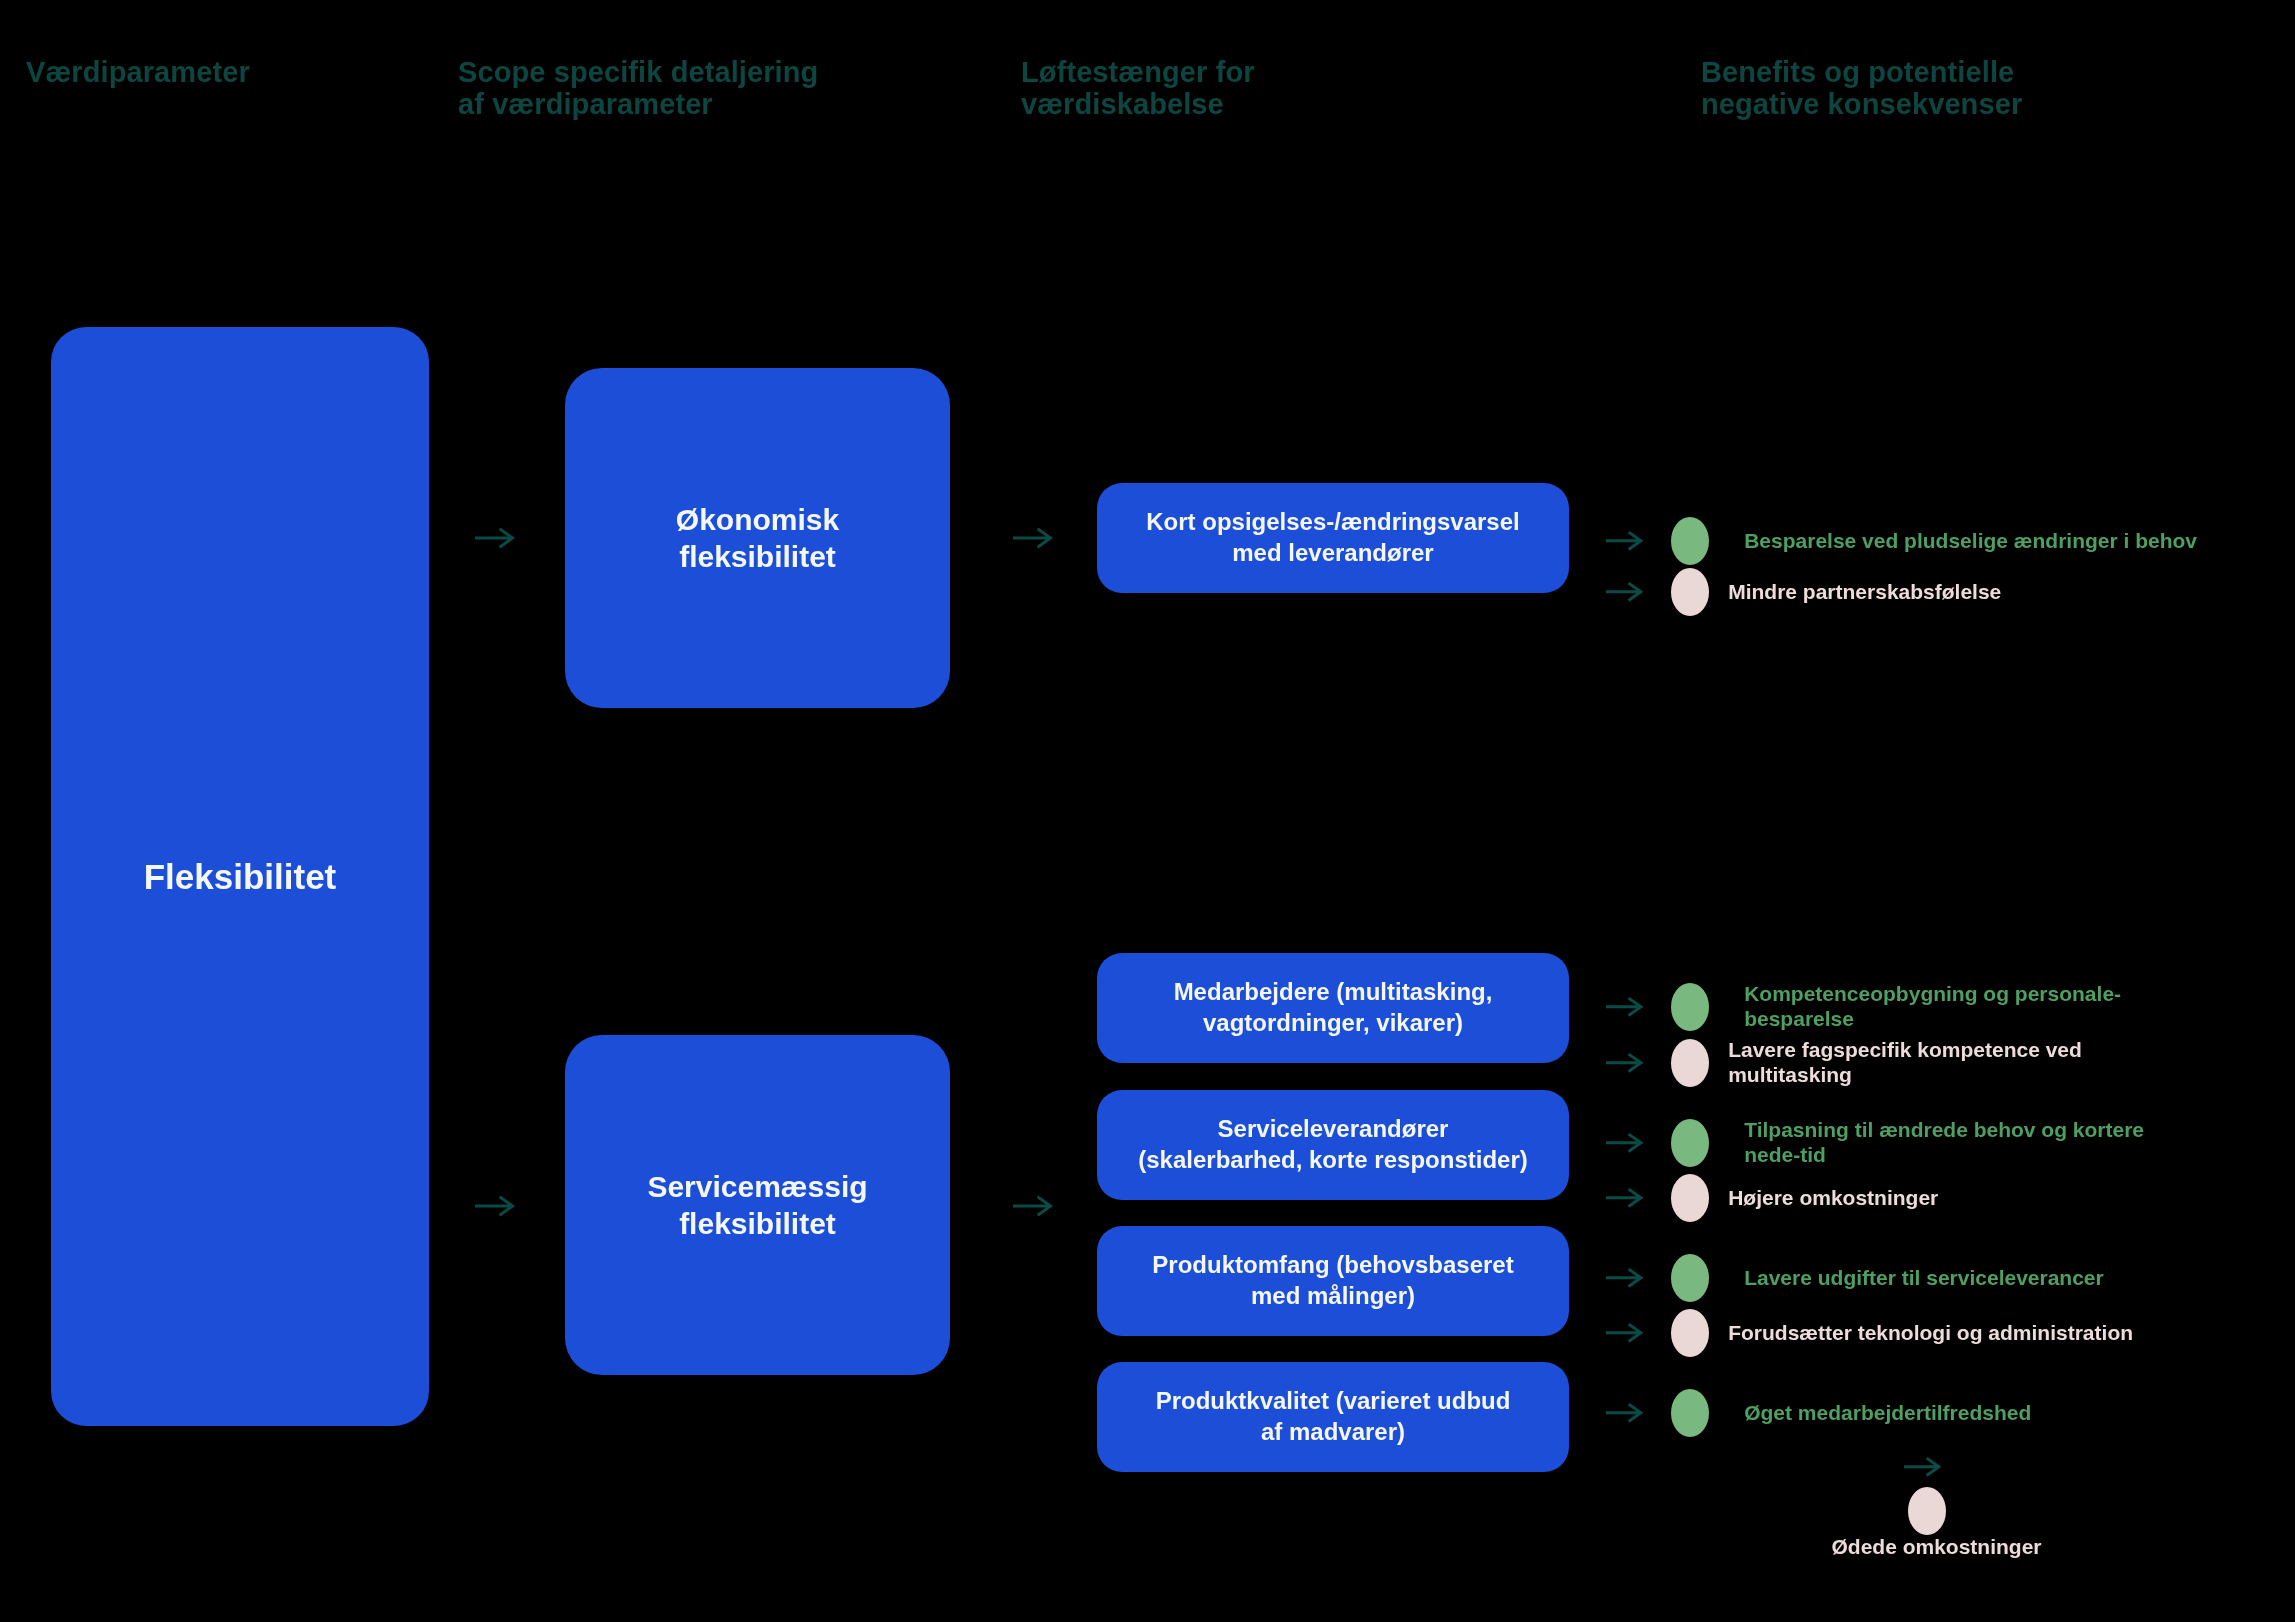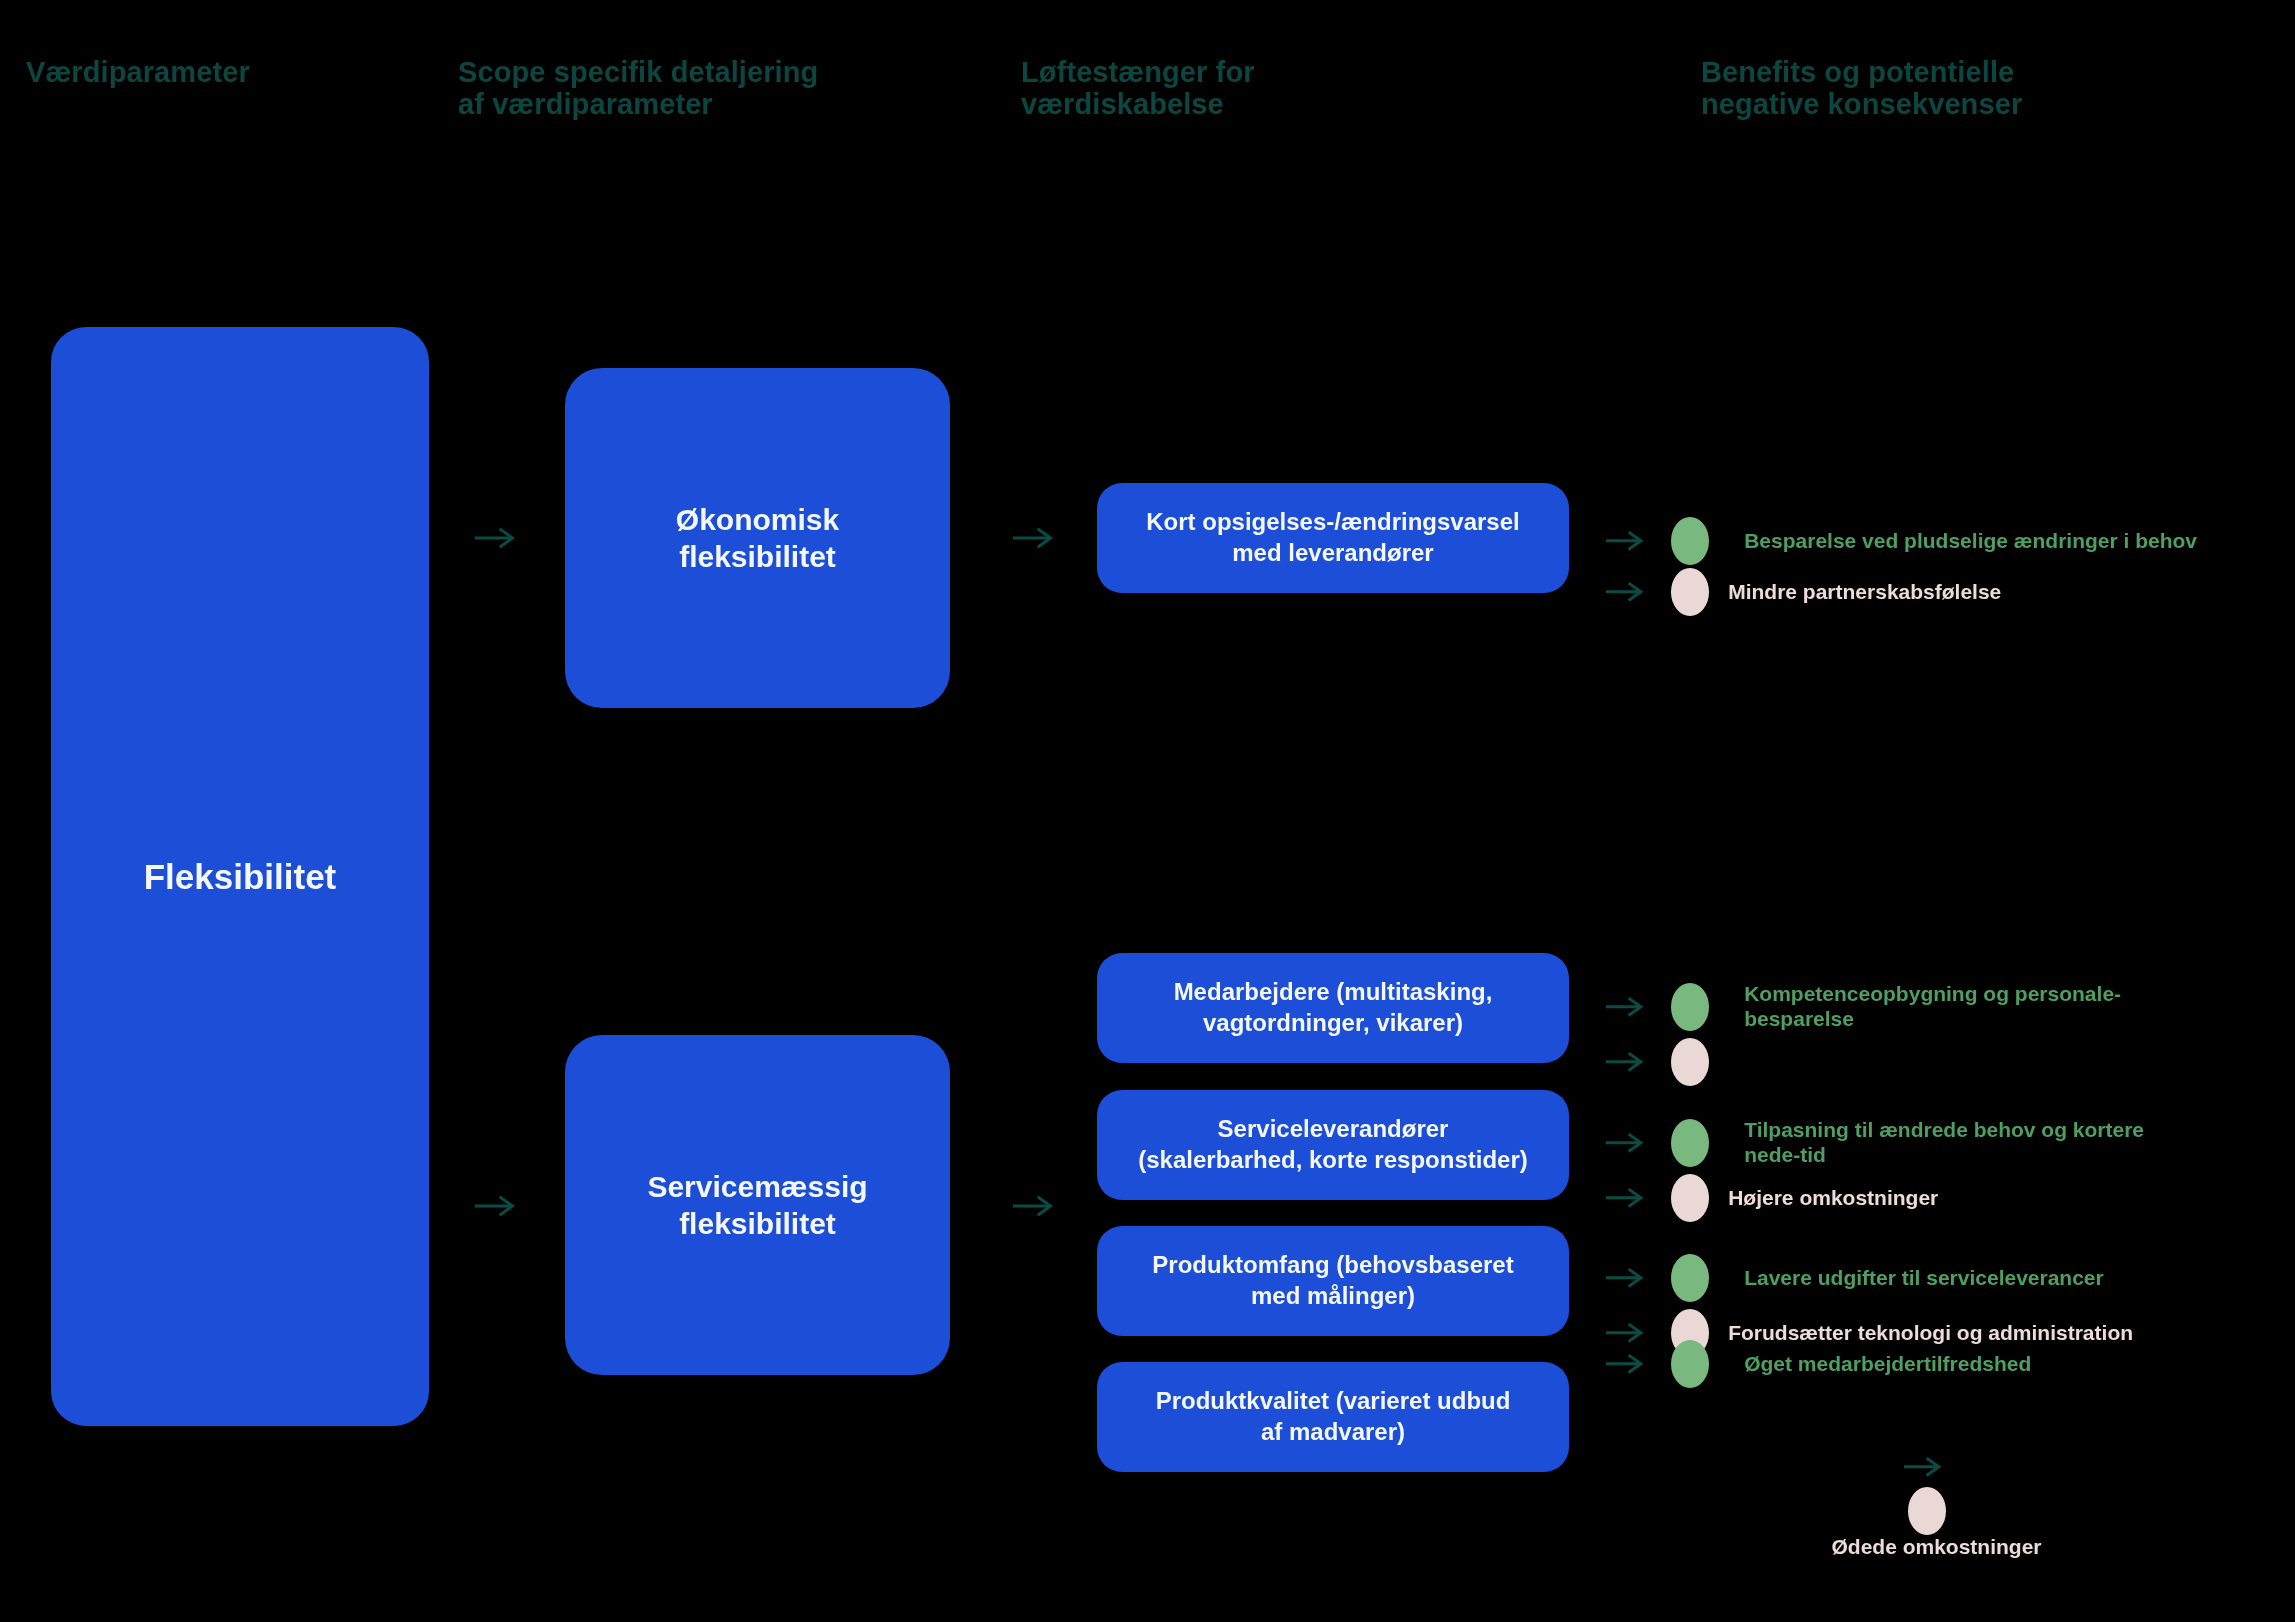--- a/index.html
+++ b/index.html
@@ -135,21 +135,21 @@
 
   
   #ben-0 { top: 517px;  }
   #ben-1 { top: 568px;  }
   #ben-2 { top: 982px; }
   #ben-3 { top: 1038px; }
   #ben-4 { top: 1118px; }
   #ben-5 { top: 1174px; }
   #ben-6 { top: 1254px; }
   #ben-7 { top: 1309px; }
-  #ben-8 { top: 1340px; text-align: right; }
+  #ben-8 { top: 1389px; text-align: right; }
   #ben-9 { top: 1446px; flex-direction: column; }
 </style>
 </head>
 <body>
 
 <div class="col-header" id="hdr-0">Værdiparameter</div>
 <div class="col-header" id="hdr-1">Scope specifik detaljering<br>af værdiparameter</div>
 <div class="col-header" id="hdr-2">Løftestænger for<br>værdiskabelse</div>
 <div class="col-header" id="hdr-3">Benefits og potentielle<br>negative konsekvenser</div>
 
@@ -232,20 +232,21 @@
   <span class="benefit-text positive">Kompetenceopbygning og personale-besparelse</span>
 </div>
 
 <div class="benefit-row" id="ben-3">
   <span class="benefit-arrow-wrap">
     <svg viewBox="0 0 62 36" width="41" height="23.6" aria-hidden="true">
       <path d="M2 18 H50 M36 6 L53 18 L36 30" fill="none" stroke="#0b4b46" stroke-width="4.5" stroke-linecap="square" stroke-linejoin="miter"></path>
     </svg>
   </span>
   <span class="dot negative"></span>
+  <span class="benefit-text negative">Lavere fagspecifik kompetence ved multitasking</span>
 </div>
 
 <div class="benefit-row" id="ben-4">
   <span class="benefit-arrow-wrap">
     <svg viewBox="0 0 62 36" width="41" height="23.6" aria-hidden="true">
       <path d="M2 18 H50 M36 6 L53 18 L36 30" fill="none" stroke="#0b4b46" stroke-width="4.5" stroke-linecap="square" stroke-linejoin="miter"></path>
     </svg>
   </span>
   <span class="dot positive"></span>
   <span class="benefit-text positive">Tilpasning til ændrede behov og kortere nede-tid</span>

